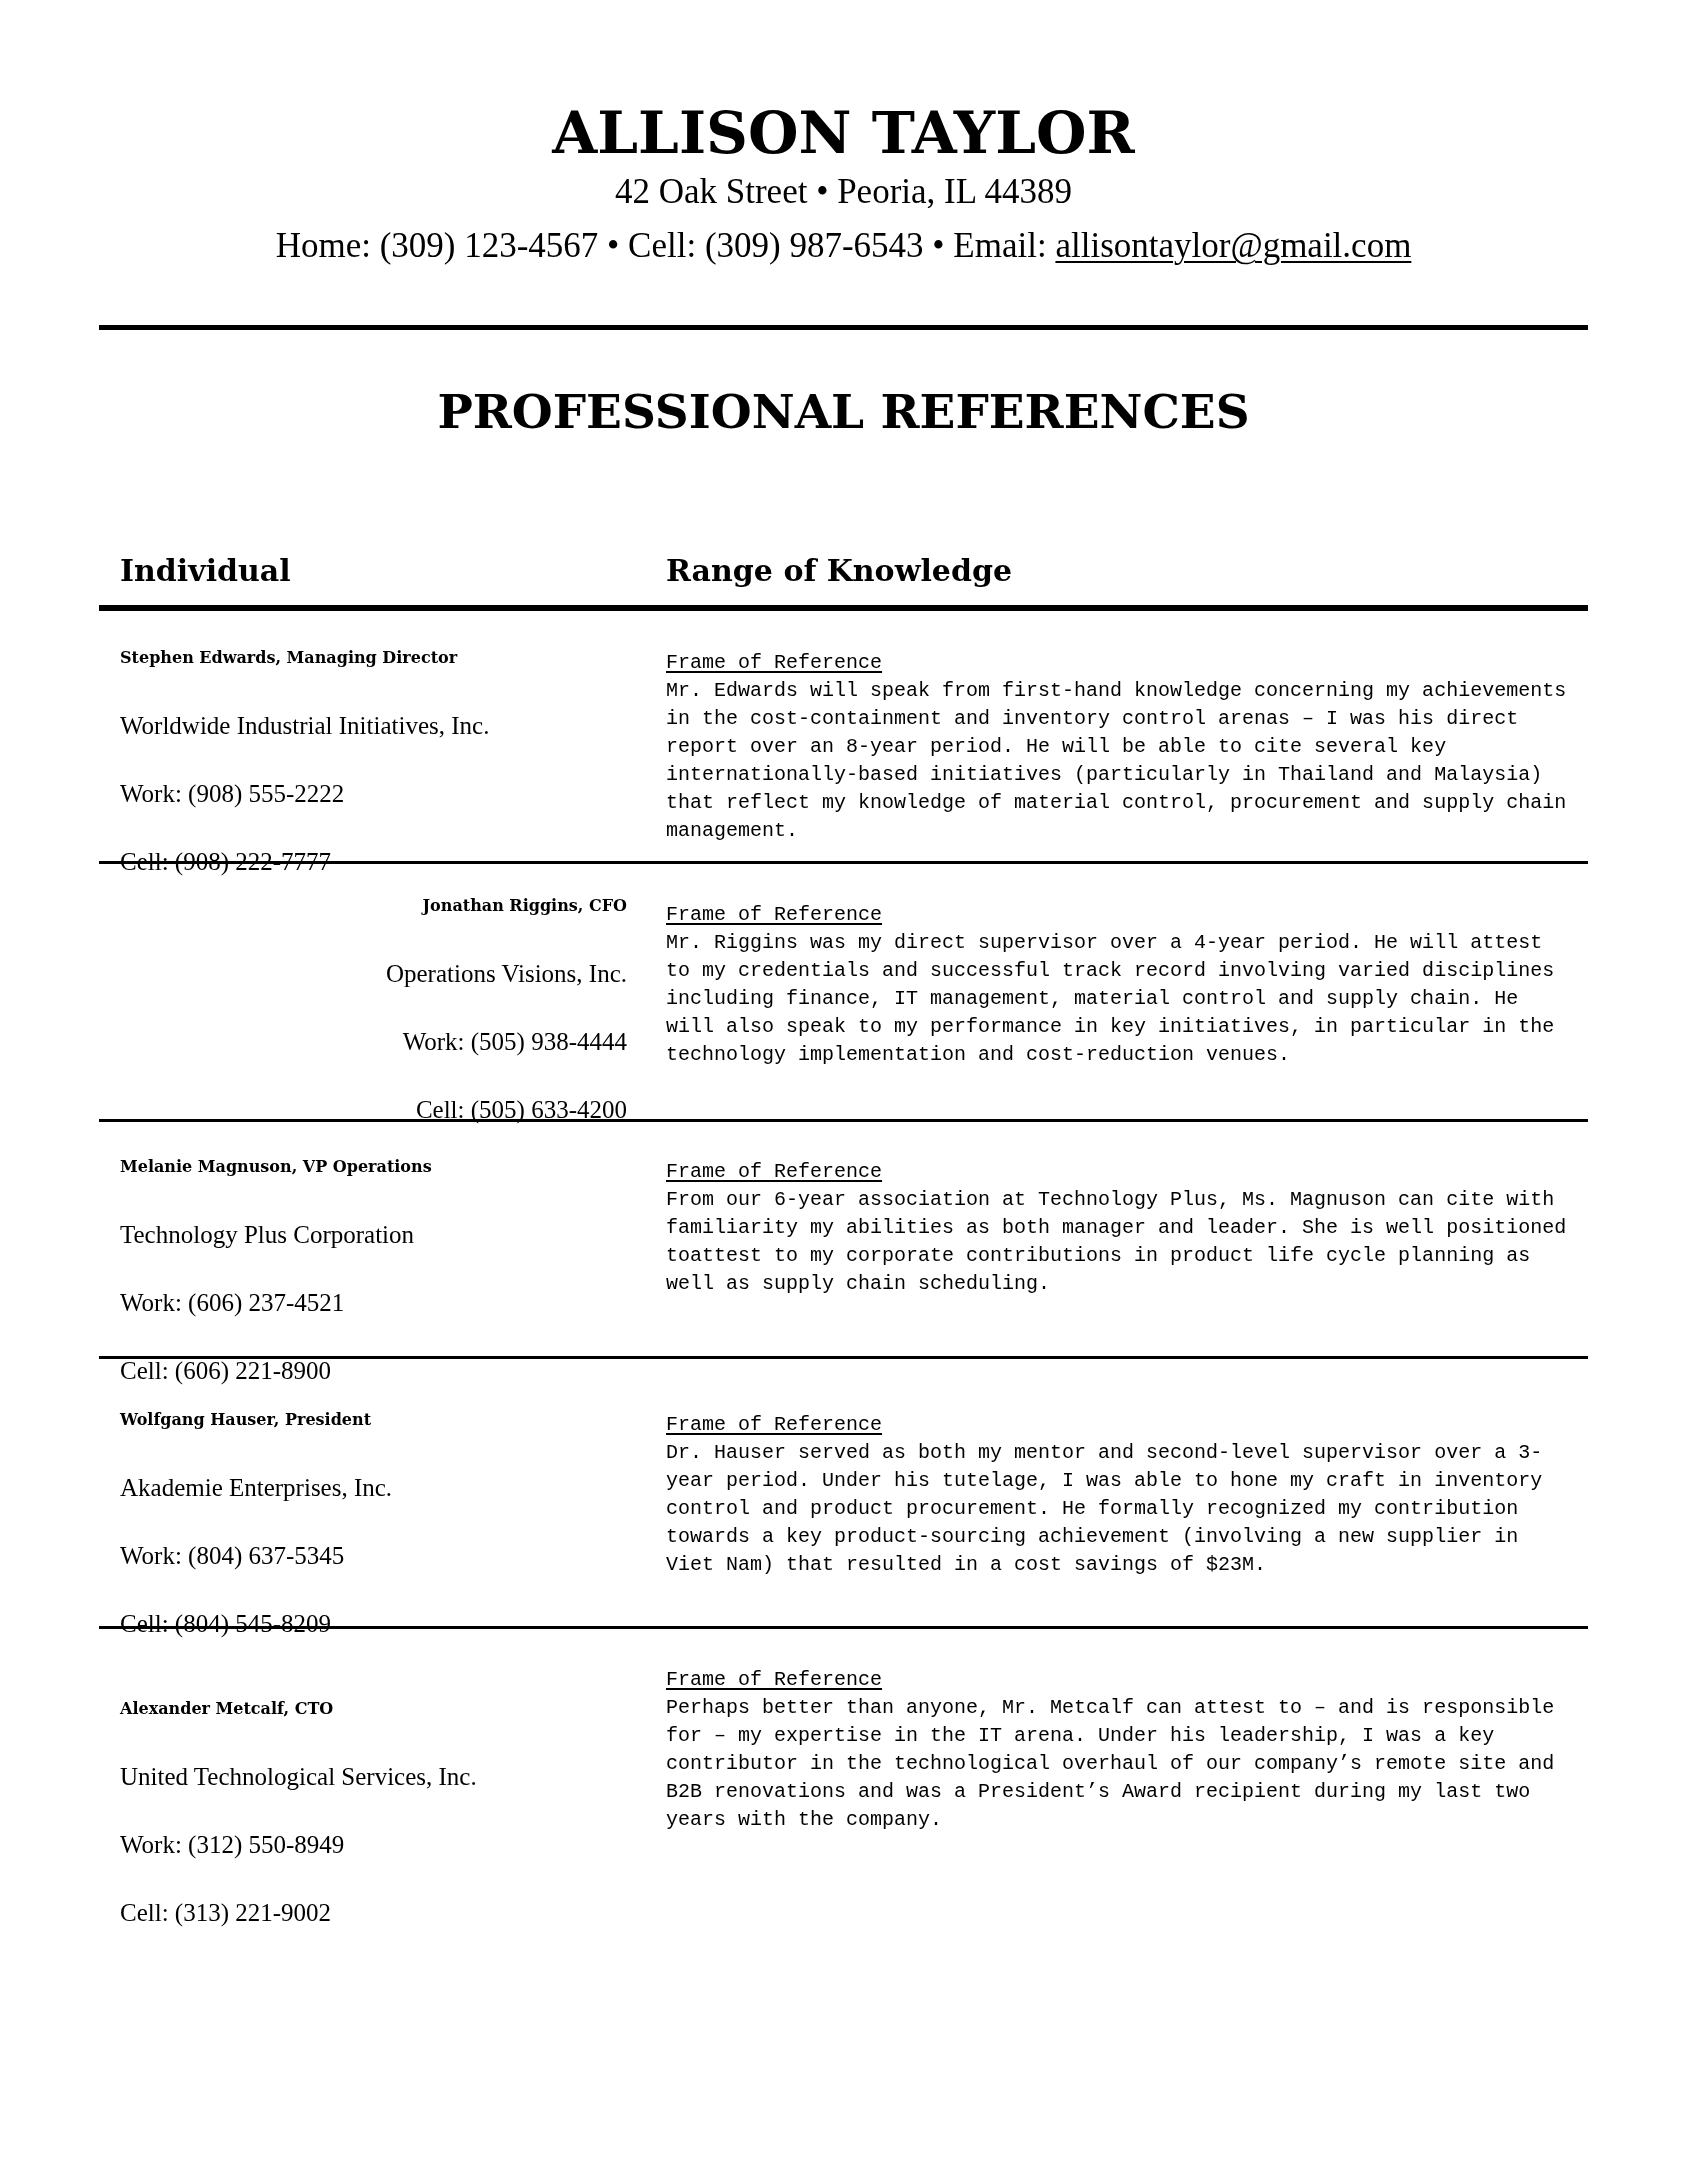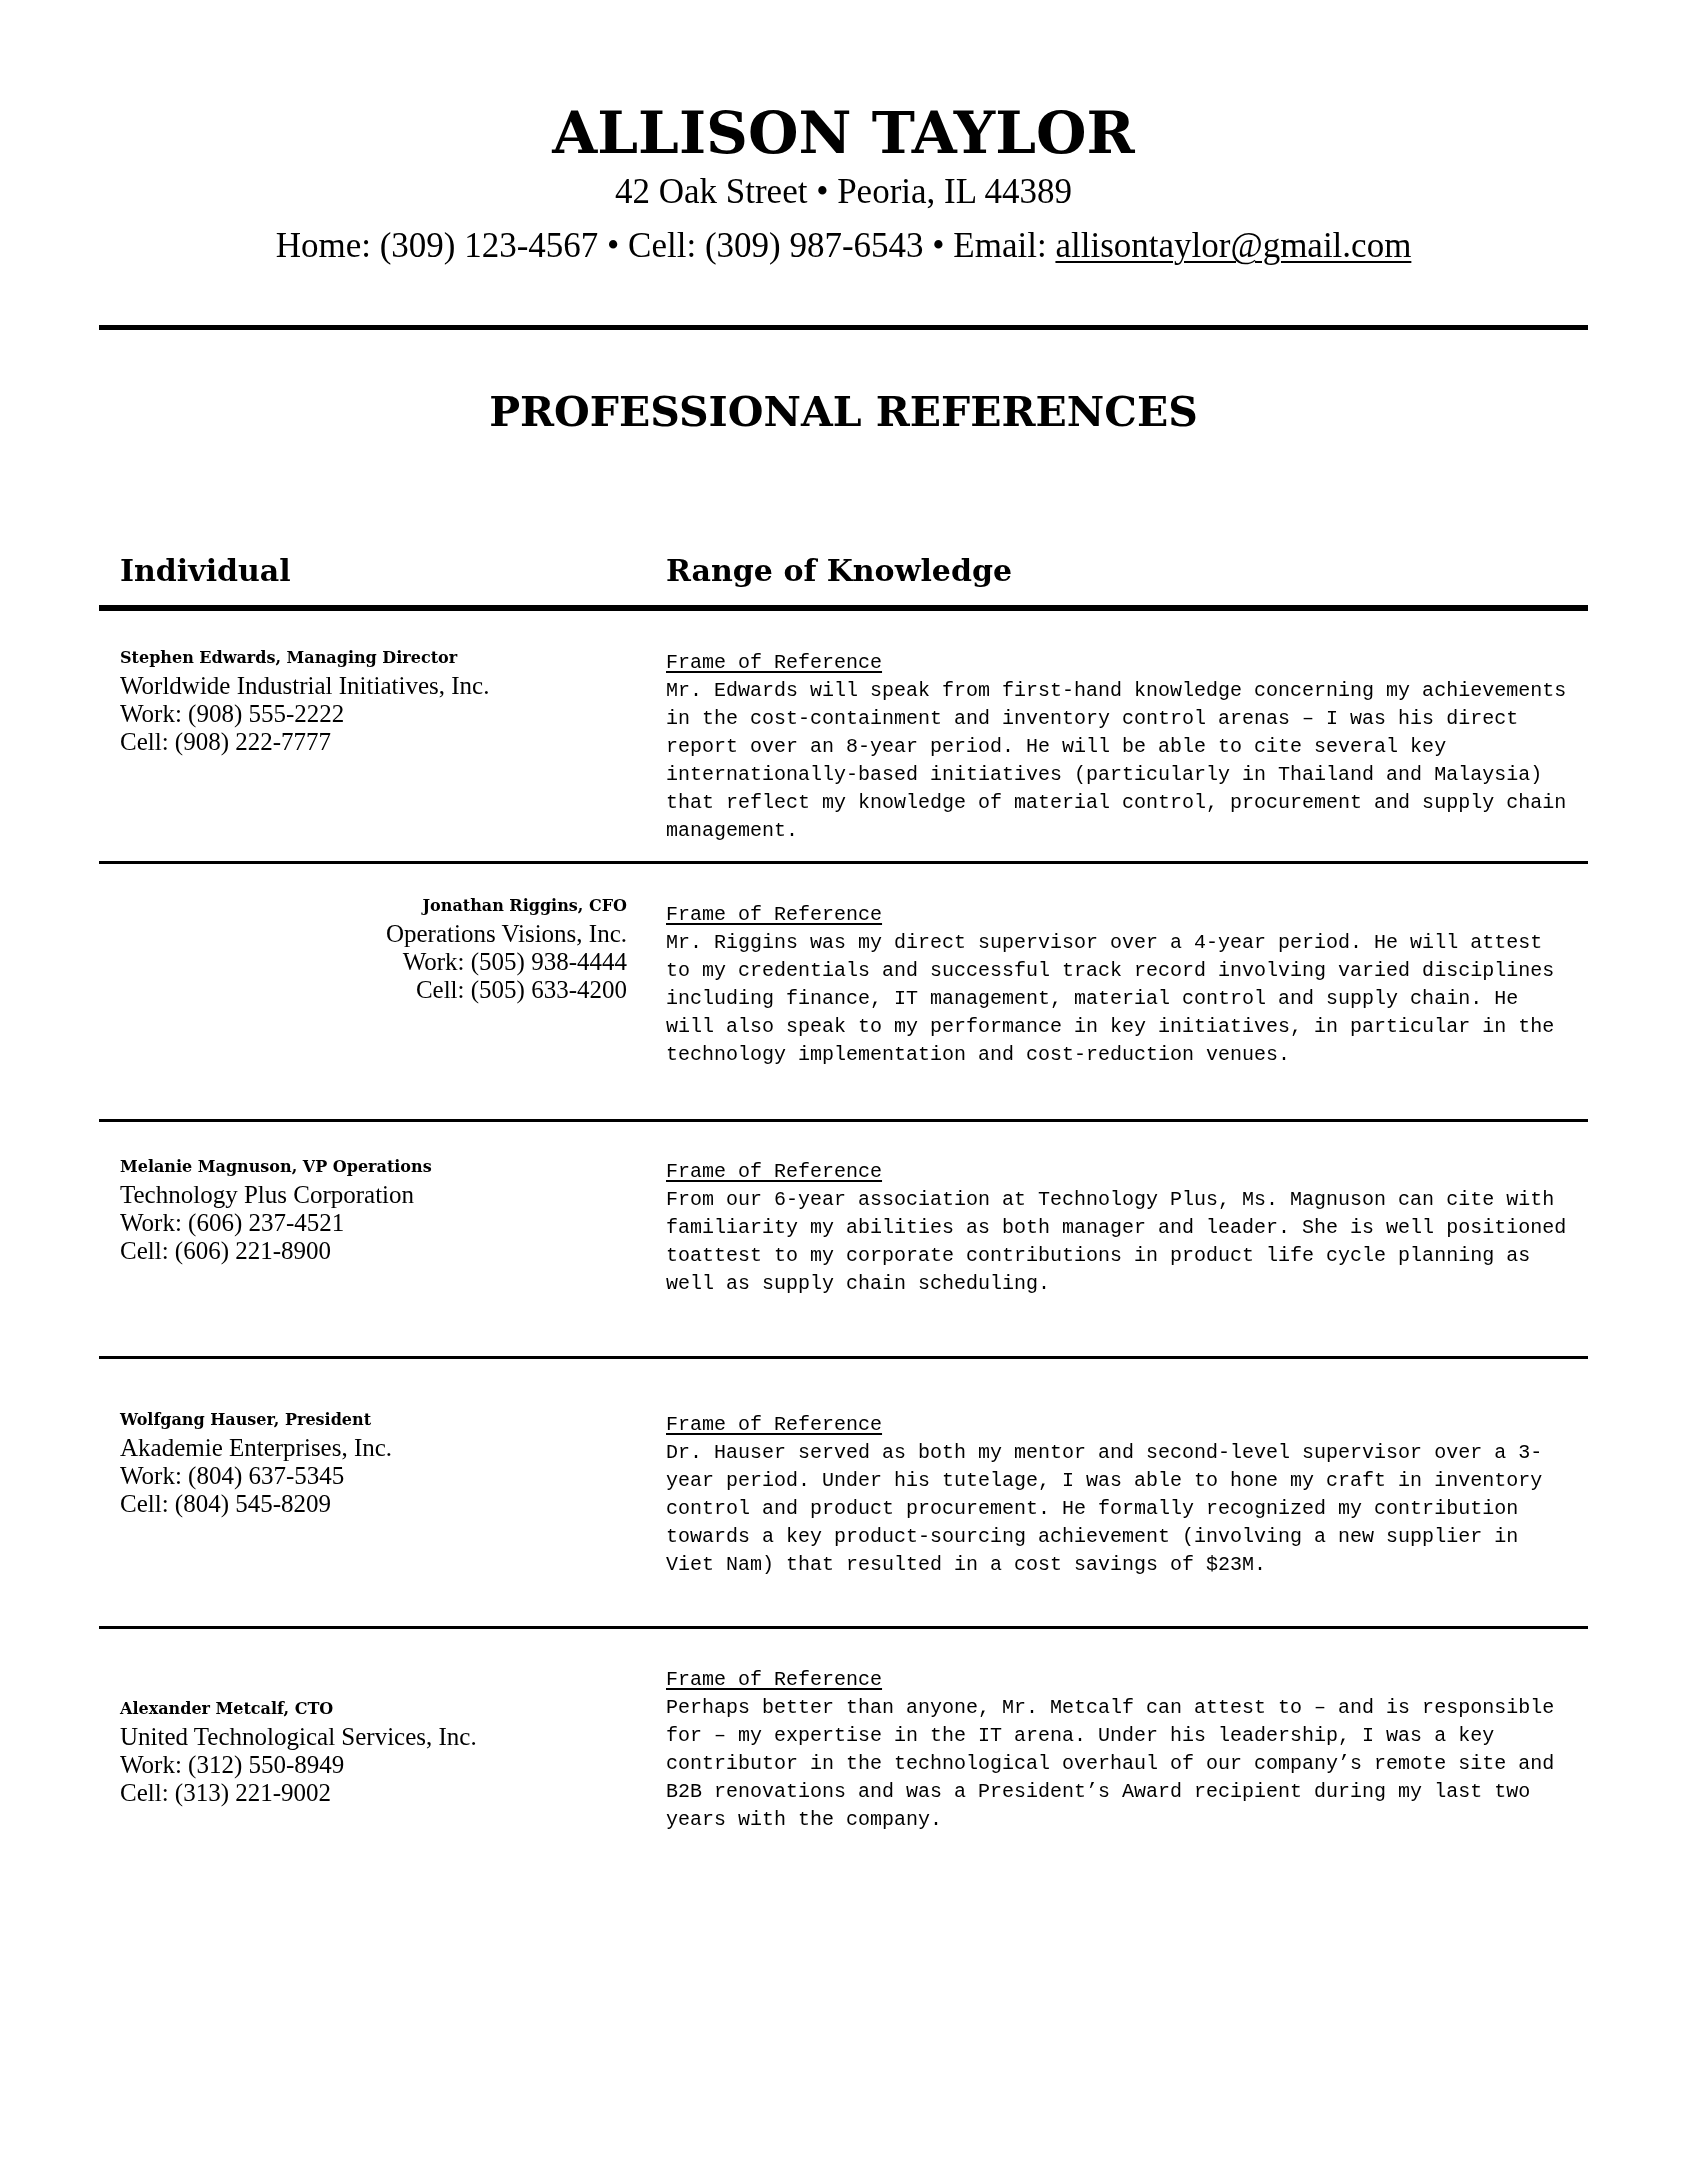--- a/index.html
+++ b/index.html
@@ -49,21 +49,21 @@
     }
     .rule {
       position: absolute;
       left: 99px;
       width: 1489px;
       background: #000000;
     }
     #rule-top { top: 325px; height: 5.2px; }
     #title {
       top: 391px;
-      font-size: 41px;
+      font-size: 47px;
       font-weight: bold;
       line-height: 42px;
     }
     .col-head {
       position: absolute;
       top: 552px;
       font-size: 30px;
       font-weight: bold;
       line-height: 38px;
       white-space: nowrap;
@@ -84,20 +84,21 @@
     .ref-left .ref-name {
       font-family: "DejaVu Serif", "Liberation Serif", serif;
       font-weight: bold;
       font-size: 16px;
       white-space: nowrap;
       display: block;
     }
     .ref-left .ref-line {
       display: block;
       white-space: nowrap;
+      margin-top: 40px;
     }
     .ref-right {
       position: absolute;
       left: 666px;
       width: 908px;
       font-family: Liberation Mono, monospace;
       font-size: 20px;
       line-height: 28px;
     }
     .ref-right .frame-label {

